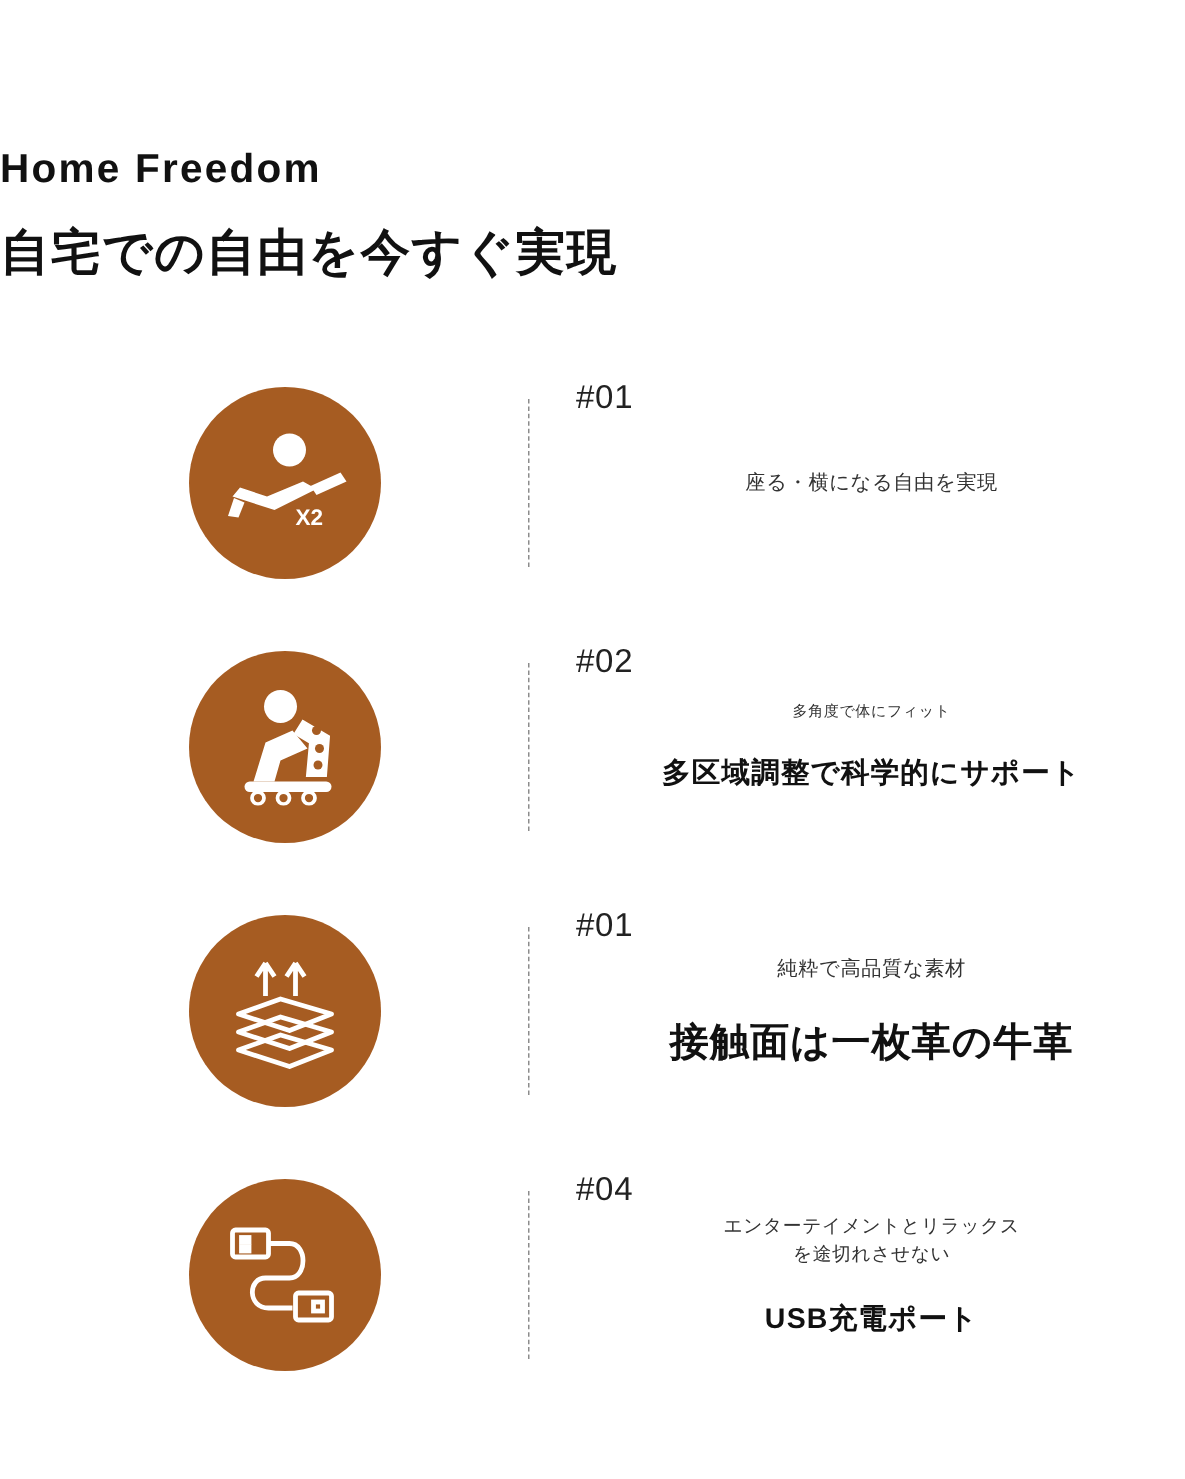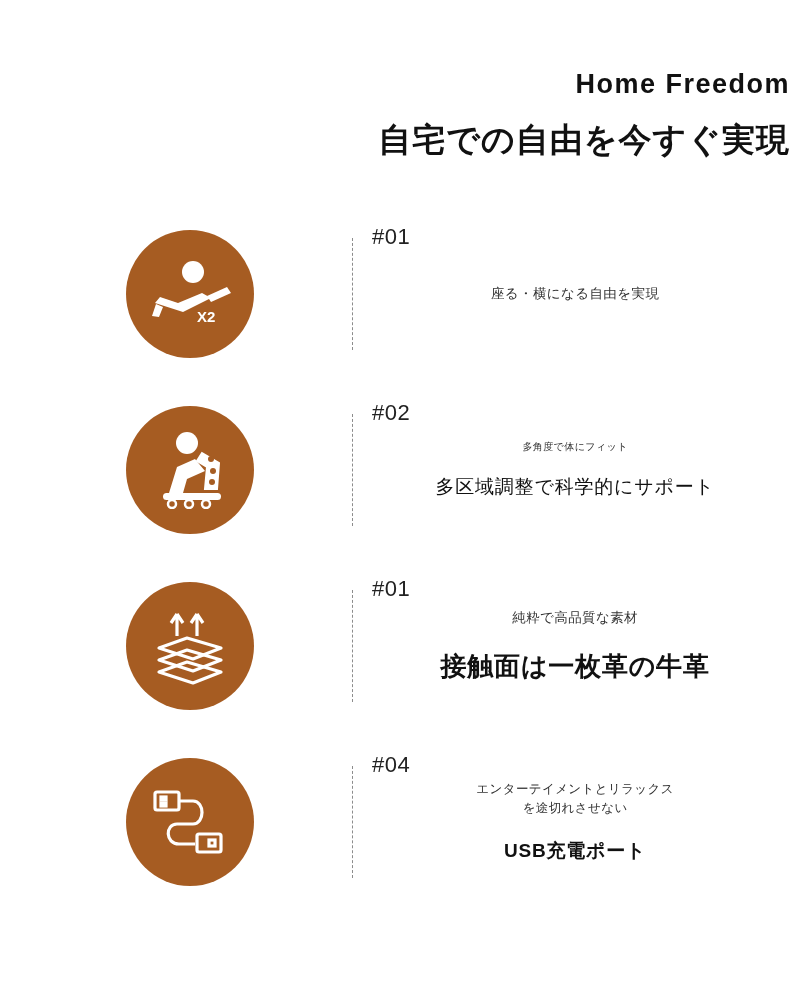--- a/index.html
+++ b/index.html
@@ -16,22 +16,22 @@
   }
   .page {
     position: relative;
     width: 790px;
     height: 986px;
     box-sizing: border-box;
   }
 
   
   .header {
-    text-align: right;
-    padding-top: 68px;
+    text-align: left;
+    padding-top: 96px;
   }
   .title-en {
     font-size: 27px;
     font-weight: bold;
     letter-spacing: 1.5px;
     color: #111111;
     line-height: 1.2;
   }
   .title-jp {
     margin-top: 20px;
@@ -70,21 +70,21 @@
   .divider {
     width: 1px;
     height: 112px;
     margin-left: 98px;
     border-left: 1px dashed #8c8c8c;
     flex: 0 0 1px;
   }
 
   .num {
     flex: 0 0 auto;
-    margin-left: 18px;
+    margin-left: 30px;
     font-size: 22px;
     font-weight: 500;
     color: #222222;
     letter-spacing: 0.5px;
     align-self: flex-start;
     margin-top: 18px;
   }
 
   .texts {
     flex: 1 1 auto;
@@ -105,21 +105,21 @@
     margin-top: 20px;
     font-size: 20px;
     font-weight: bold;
     color: #111111;
     text-align: center;
     letter-spacing: 0.8px;
   }
 
   
   .row-2 .sub-text { font-size: 10px; }
-  .row-2 .main-text { font-size: 19px; font-weight: normal; }
+  .row-2 .main-text { font-size: 19px; font-weight: bold; }
   .row-3 .main-text { font-size: 26px; }
   .row-4 .sub-text { font-size: 12.5px; width: 200px; text-align: center; }
   .row-4 .main-text { font-size: 19px; }
 </style>
 </head>
 <body>
 
 <div class="page">
 
   <div class="header">

